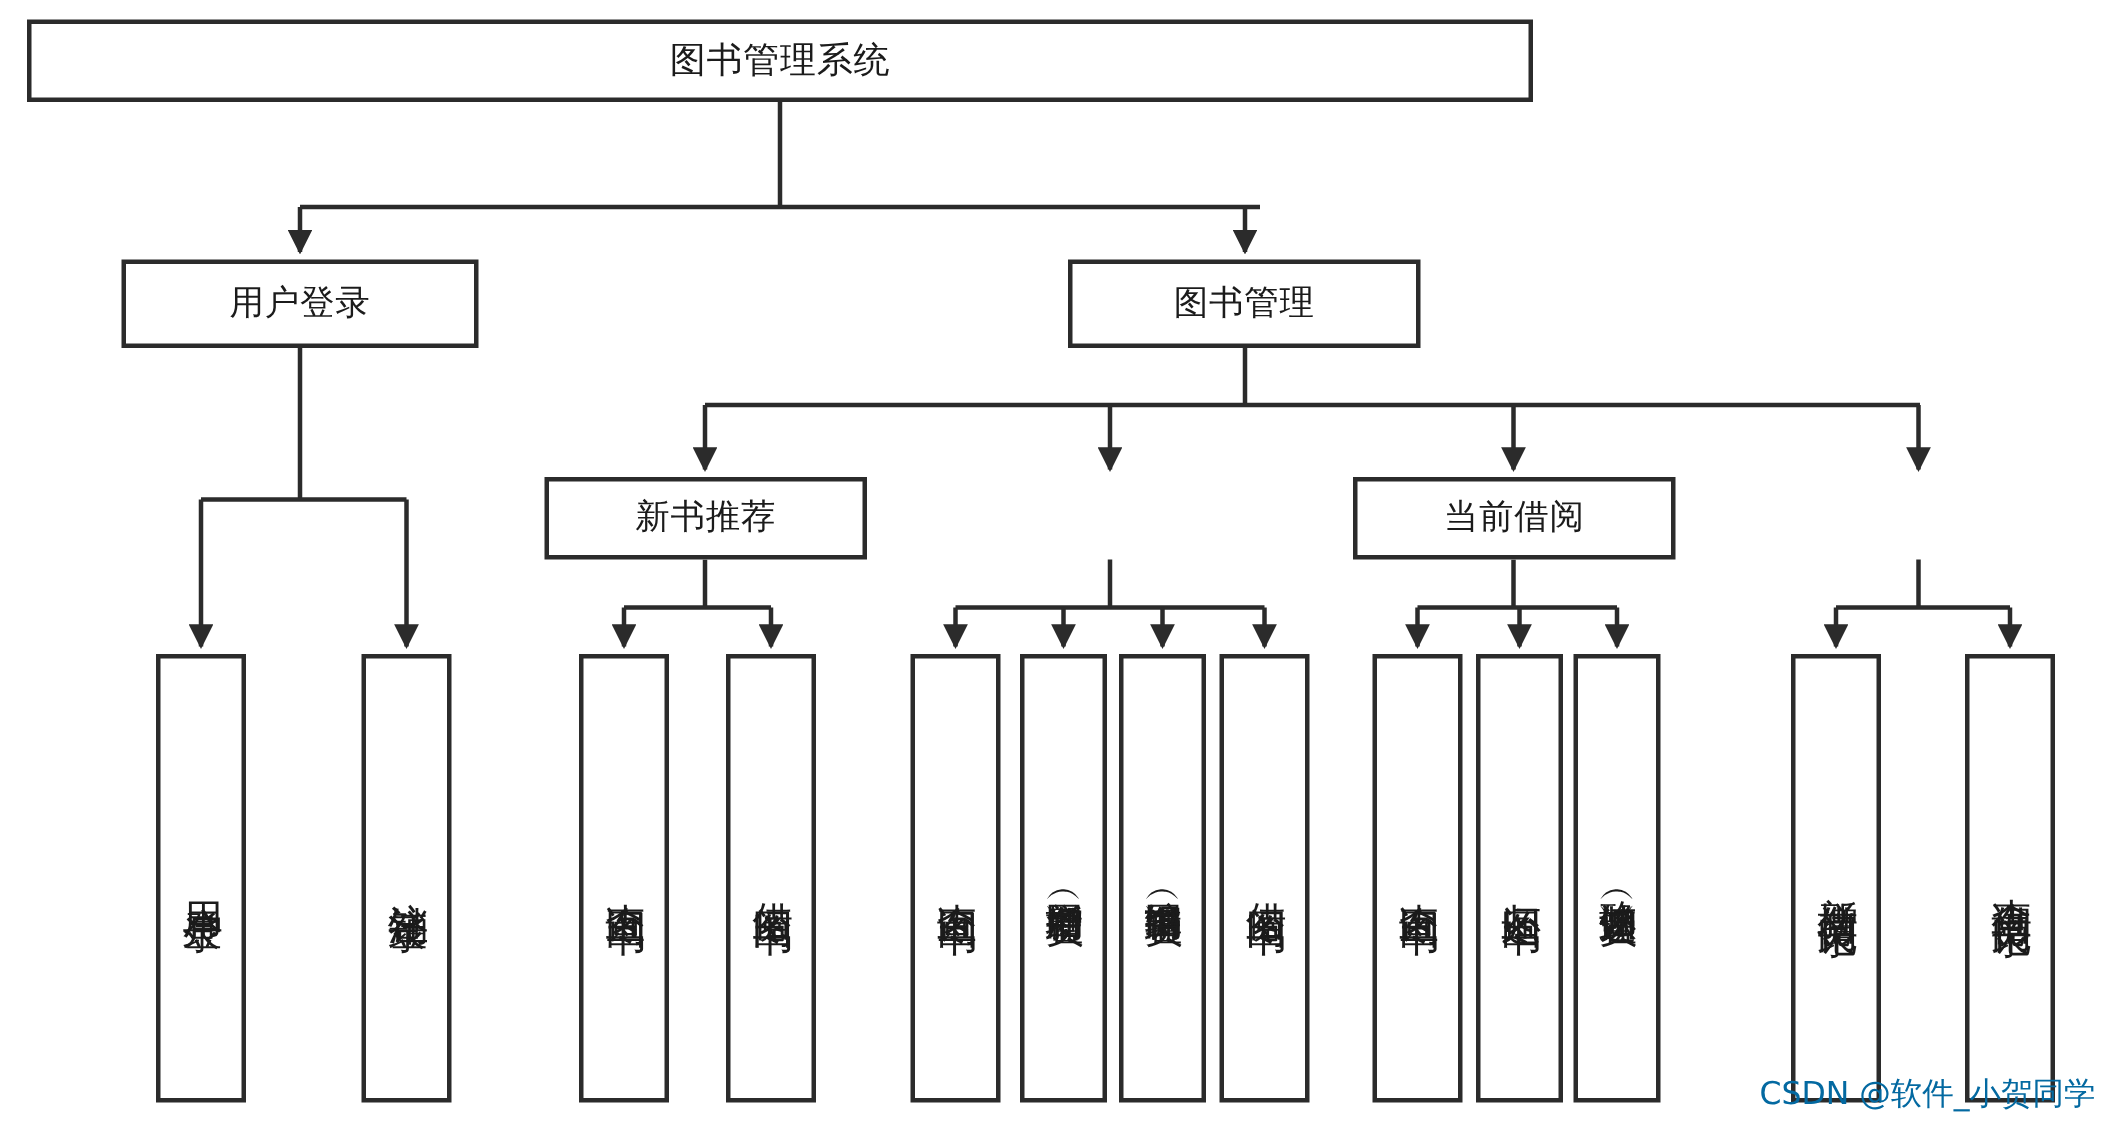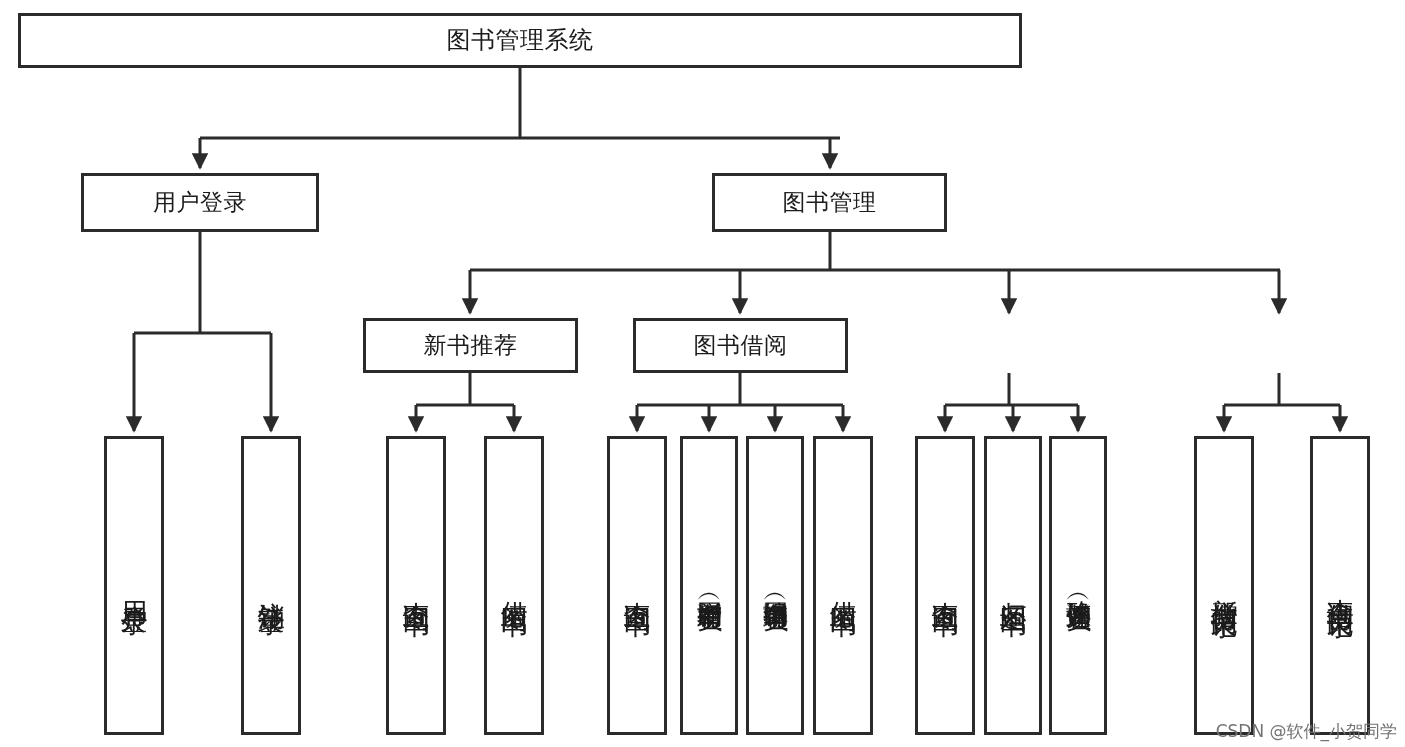--- a/index.html
+++ b/index.html
@@ -64,22 +64,22 @@
     left: 0;
     top: 0;
     width: 1405px;
     height: 747px;
     pointer-events: none;
   }
   .watermark {
     position: absolute;
     right: 8px;
     bottom: 4px;
-    font-size: 17px;
-    color: #737373;
+    font-size: 21px;
+    color: #0369a1;
     white-space: nowrap;
     font-family: "DejaVu Sans", "Liberation Sans", sans-serif;
   }
 </style>
 </head>
 <body>
 
 <div id="canvas">
 
   <svg class="links" viewBox="0 0 1405 747">
@@ -139,22 +139,22 @@
   <div class="node horiz" style="left:81px; top:173px; width:238px; height:59px;">
     <span class="lbl">用户登录</span>
   </div>
   <div class="node horiz" style="left:363px; top:318px; width:215px; height:55px;">
     <span class="lbl">新书推荐</span>
   </div>
 
   <div class="node horiz" style="left:712px; top:173px; width:235px; height:59px;">
     <span class="lbl">图书管理</span>
   </div>
-  <div class="node horiz" style="left:633px; top:318px; width:215px; height:55px;">
-    <span class="lbl">图书借阅</span>
+  <div class="node horiz" style="left:902px; top:318px; width:215px; height:55px;">
+    <span class="lbl">当前借阅</span>
   </div>
 
   <div class="node vert" style="left:104px; top:436px; width:60px; height:299px;">
     <span class="lbl">用户登录</span>
   </div>
   <div class="node vert" style="left:241px; top:436px; width:60px; height:299px;">
     <span class="lbl">注销登录</span>
   </div>
 
   <div class="node vert" style="left:386px; top:436px; width:60px; height:299px;">

